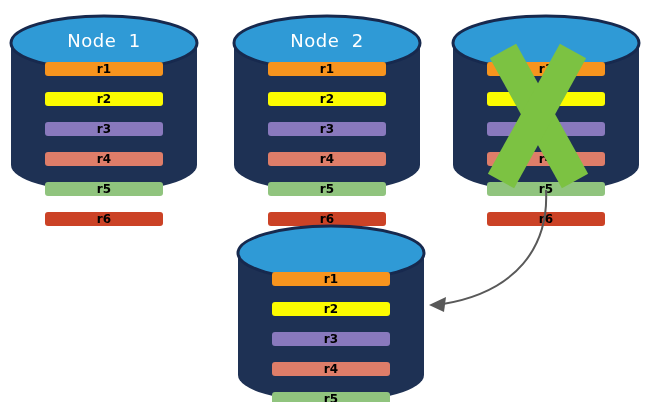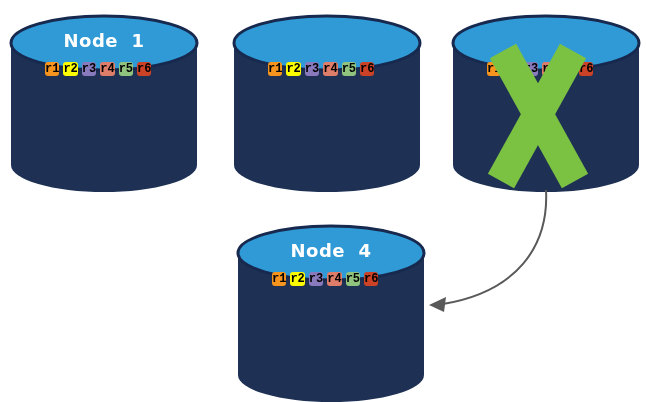--- a/index.html
+++ b/index.html
@@ -19,28 +19,28 @@
   .node-3{left:236px;top:217px;}
 
   .cyl{position:absolute;inset:0;width:190px;height:188px;}
   .cyl-body{fill:var(--cyl-body);}
   .cyl-top{fill:var(--cyl-top);stroke:var(--cyl-top-stroke);stroke-width:3;}
 
   .node-title{
     position:absolute;top:23px;left:0;right:0;
     text-align:center;
     color:var(--title-color);
-    font-weight:bold;font-size:18px;
+    font-weight:normal;font-size:18px;
     white-space:pre;
     letter-spacing:0.5px;
   }
 
   .rows{
     position:absolute;top:55px;left:36px;right:36px;
-    display:flex;flex-direction:row;gap:4px;font-family:Liberation Mono, monospace;
+    display:flex;flex-direction:column;gap:16px;
   }
   .row{
     height:14px;border-radius:3px;
     text-align:center;
     font-weight:bold;font-size:12px;line-height:14px;
     color:var(--row-text);
   }
 
   .x-mark{position:absolute;inset:0;width:190px;height:188px;display:none;}
   .x-mark line{stroke:var(--x-color);stroke-width:30;stroke-linecap:butt;}
@@ -69,20 +69,21 @@
           <div class="row" style="background: rgb(144, 196, 126);">r5</div>
           <div class="row" style="background: rgb(203, 66, 38);">r6</div>
         </div>
 
     </div>
       <div class="node node-1">
       <svg class="cyl" viewBox="0 0 190 188" aria-hidden="true">
         <path class="cyl-body" d="M2,36 V158 A93,27 0 0 0 188,158 V36 Z"></path>
         <ellipse class="cyl-top" cx="95" cy="36" rx="93" ry="27"></ellipse>
       </svg>
+      <div class="node-title">Node  2</div>
       <div class="rows">
           <div class="row" style="background: rgb(247, 148, 30);">r1</div>
           <div class="row" style="background: rgb(252, 252, 0);">r2</div>
           <div class="row" style="background: rgb(137, 121, 189);">r3</div>
           <div class="row" style="background: rgb(222, 125, 105);">r4</div>
           <div class="row" style="background: rgb(144, 196, 126);">r5</div>
           <div class="row" style="background: rgb(203, 66, 38);">r6</div>
         </div>
 
     </div>
@@ -102,21 +103,20 @@
       <svg class="x-mark" viewBox="0 0 190 188" aria-hidden="true" style="display: block;">
         <line x1="52" y1="44" x2="124" y2="174"></line>
         <line x1="122" y1="44" x2="50" y2="174"></line>
       </svg>
     </div>
       <div class="node node-3">
       <svg class="cyl" viewBox="0 0 190 188" aria-hidden="true">
         <path class="cyl-body" d="M2,36 V158 A93,27 0 0 0 188,158 V36 Z"></path>
         <ellipse class="cyl-top" cx="95" cy="36" rx="93" ry="27"></ellipse>
       </svg>
-      <div class="node-title">Node  4</div>
       <div class="rows">
           <div class="row" style="background: rgb(247, 148, 30);">r1</div>
           <div class="row" style="background: rgb(252, 252, 0);">r2</div>
           <div class="row" style="background: rgb(137, 121, 189);">r3</div>
           <div class="row" style="background: rgb(222, 125, 105);">r4</div>
           <div class="row" style="background: rgb(144, 196, 126);">r5</div>
           <div class="row" style="background: rgb(203, 66, 38);">r6</div>
         </div>
 
     </div>

